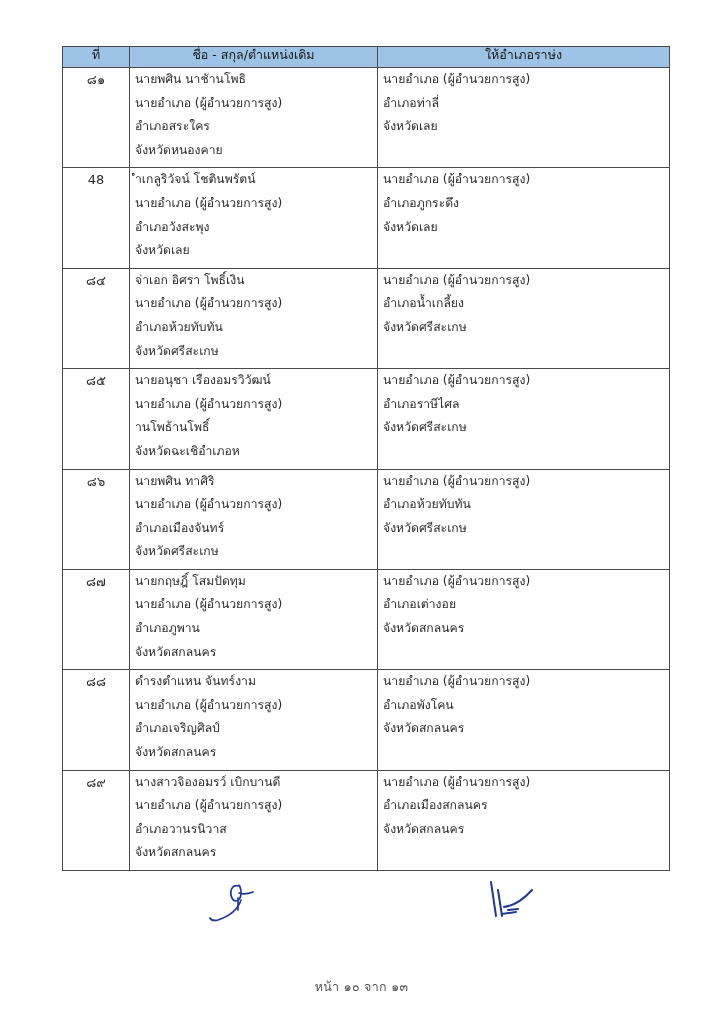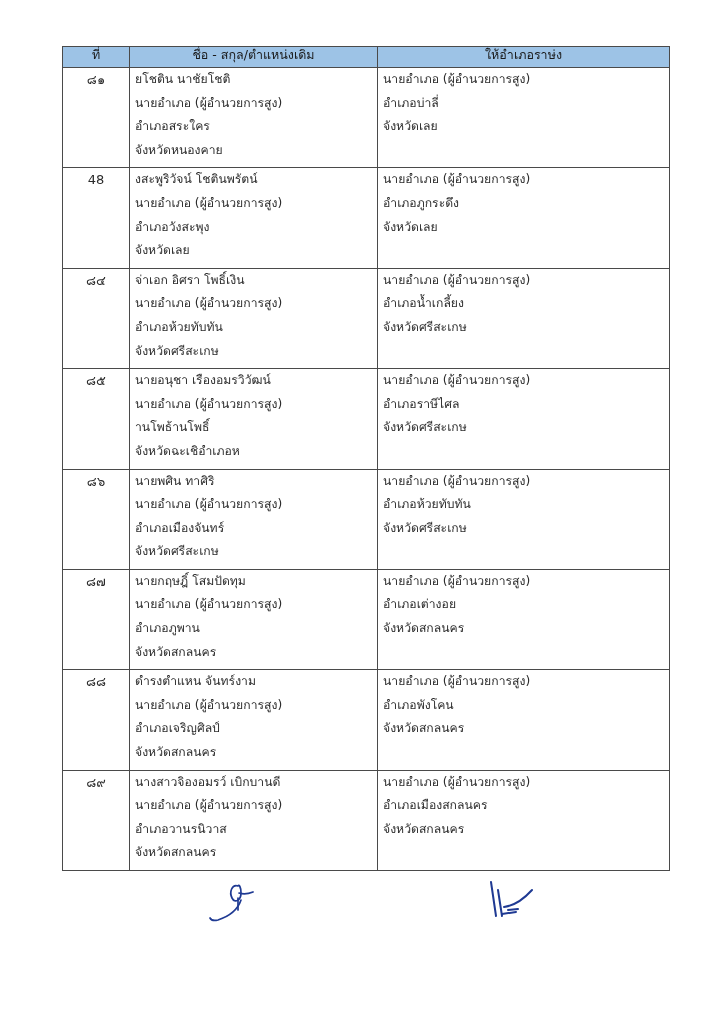--- a/index.html
+++ b/index.html
@@ -114,35 +114,35 @@
       <tr>
         <th class="col-no">ที่</th>
         <th class="col-name">ชื่อ - สกุล/ตำแหน่งเดิม</th>
         <th class="col-to">ให้อำเภอราษ่ง</th>
       </tr>
     </thead>
     <tbody id="table-body">
         <tr>
           <td class="cell-no">๘๑</td>
           <td class="cell-text">
-            <span class="line">ยโชติน นาชัยโชติ</span>
+            <span class="line">นายพศิน นาชัานโพธิ</span>
             <span class="line">นายอำเภอ (ผู้อำนวยการสูง)</span>
             <span class="line">อำเภอสระใคร</span>
             <span class="line">จังหวัดหนองคาย</span>
           </td>
           <td class="cell-text">
             <span class="line">นายอำเภอ (ผู้อำนวยการสูง)</span>
-            <span class="line">อำเภอบ่าลี่</span>
+            <span class="line">อำเภอท่าลี่</span>
             <span class="line">จังหวัดเลย</span>
           </td>
         </tr>
         <tr>
           <td class="cell-no">48</td>
           <td class="cell-text">
-            <span class="line">งสะพูริวัจน์ โชตินพรัตน์</span>
+            <span class="line">ำเกลูริวัจน์ โชตินพรัตน์</span>
             <span class="line">นายอำเภอ (ผู้อำนวยการสูง)</span>
             <span class="line">อำเภอวังสะพุง</span>
             <span class="line">จังหวัดเลย</span>
           </td>
           <td class="cell-text">
             <span class="line">นายอำเภอ (ผู้อำนวยการสูง)</span>
             <span class="line">อำเภอภูกระดึง</span>
             <span class="line">จังหวัดเลย</span>
           </td>
         </tr>
@@ -245,13 +245,14 @@
   <svg class="sig sig-2" width="70" height="58" viewBox="0 0 70 58">
     <g fill="none" stroke="#1f3a93" stroke-width="2" stroke-linecap="round" stroke-linejoin="round">
       <path d="M7 6 L12 40"></path>
       <path d="M14 14 L18 40"></path>
       <path d="M18 38 L32 36"></path>
       <path d="M20 31 C28 30 38 25 48 14"></path>
       <path d="M24 34 L34 33"></path>
     </g>
   </svg>
 
+  <div class="footer">หน้า ๑๐ จาก ๑๓</div>
 </div>
 
 </body></html>

